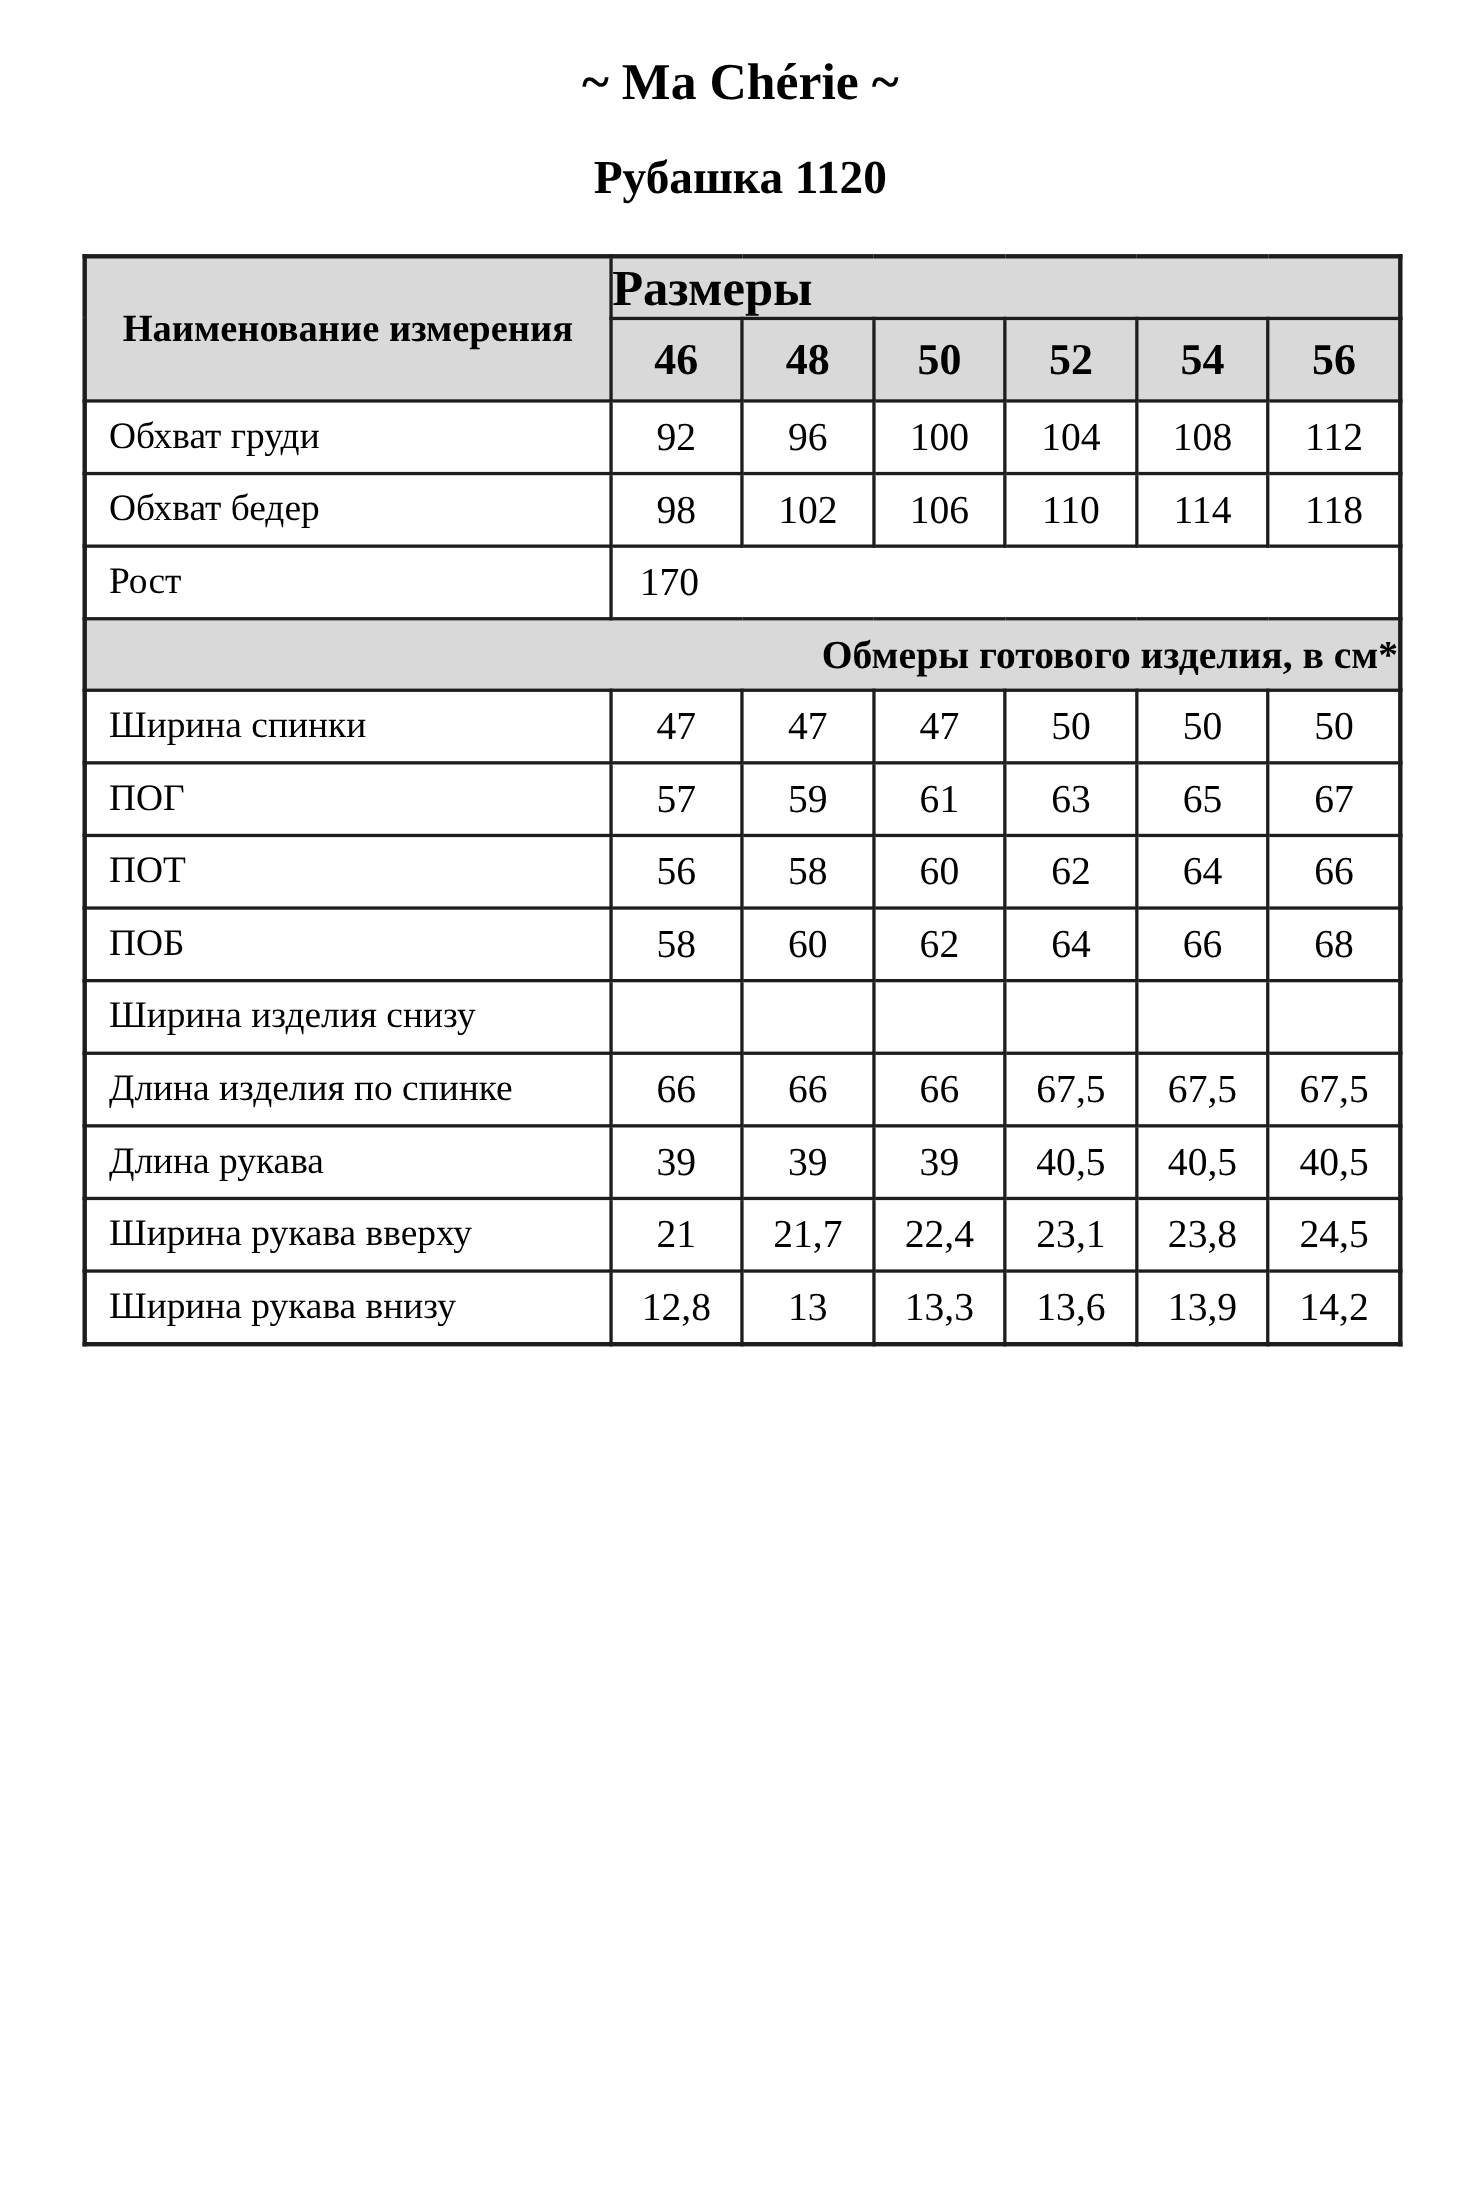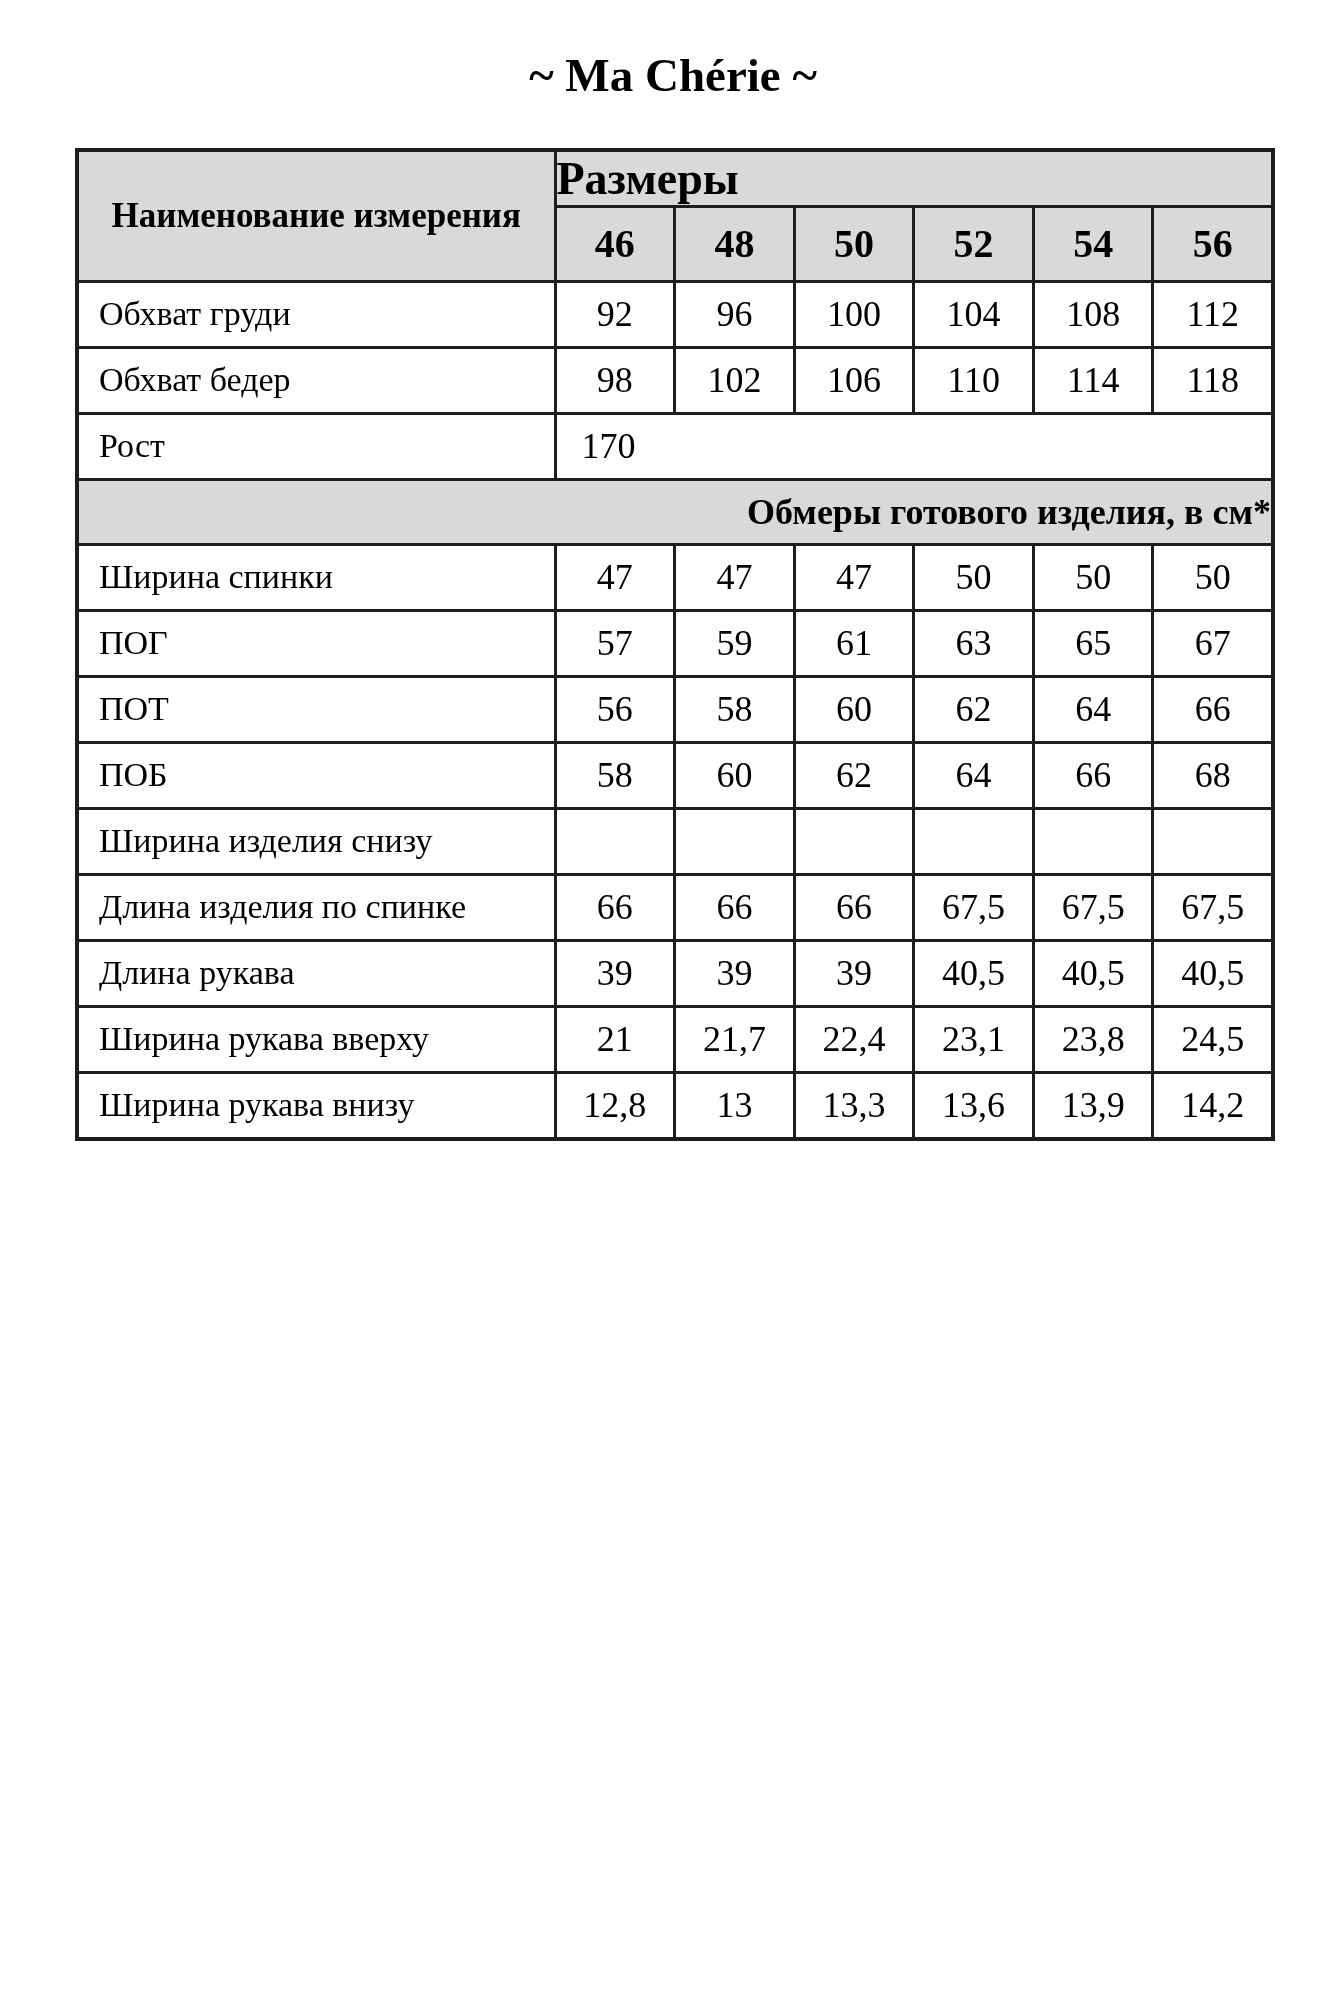--- a/index.html
+++ b/index.html
@@ -93,20 +93,21 @@
     font-size: 34px;
   }
 </style>
 </head>
 <body>
 
 <div class="page">
   <div class="content">
 
     <div class="brand-title">~ Ma Chérie ~</div>
+    <div class="product-title">Рубашка 1120</div>
 
     <table class="size-table">
       <colgroup>
         <col style="width:478px">
         <col style="width:119.6px">
           <col style="width:119.6px">
           <col style="width:119.6px">
         <col style="width:119.6px">
           <col style="width:119.6px">
           <col style="width:120px">

